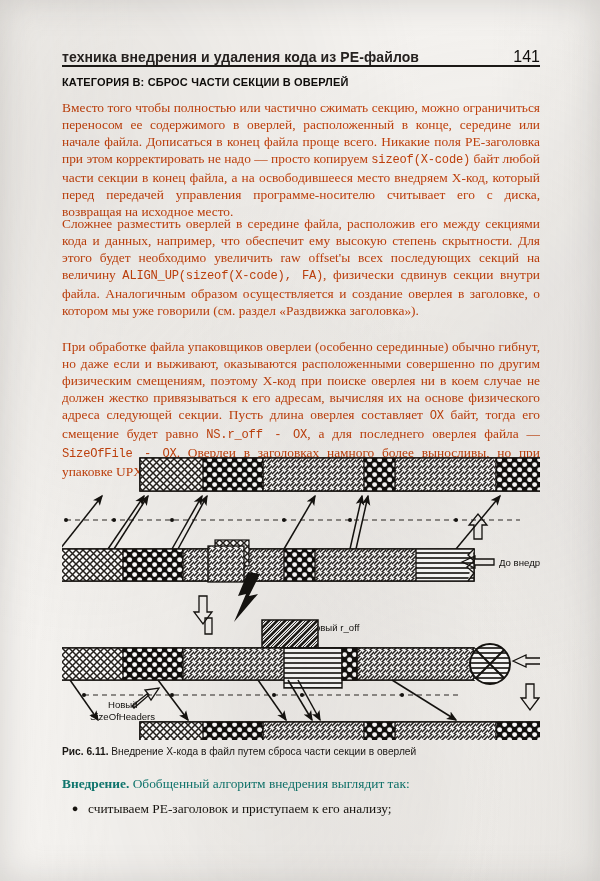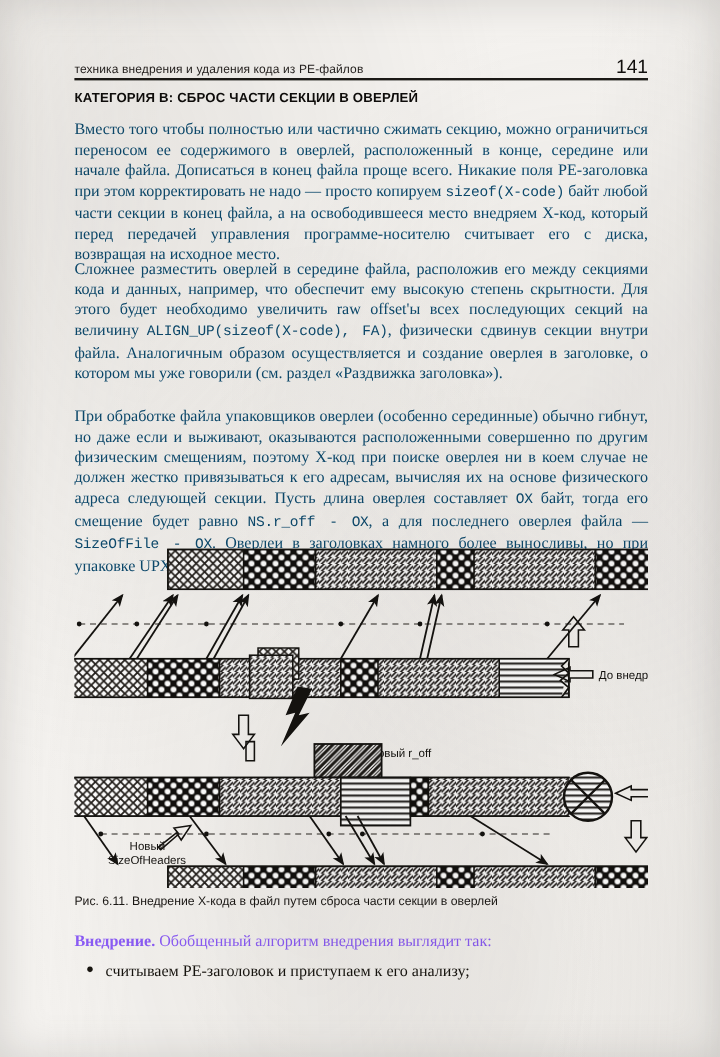--- a/index.html
+++ b/index.html
@@ -42,23 +42,24 @@
     position: absolute;
     left: 62px;
     top: 48px;
     width: 478px;
     display: flex;
     align-items: baseline;
     justify-content: space-between;
   }
   .runhead-title {
     font-family: "Liberation Sans", sans-serif;
-    font-size: 10px;
+    font-size: 14px;
     letter-spacing: 0.1px;
     color: #262220;
+    font-weight: bold;
   }
   .runhead-page {
     font-family: "Liberation Sans", sans-serif;
     font-size: 16px;
     font-weight: normal;
     color: #100e0c;
   }
   .runhead-rule {
     position: absolute;
     left: 62px;
@@ -83,21 +84,21 @@
 
   
   .body-block {
     position: absolute;
     left: 62px;
     width: 478px;
     font-size: 13.4px;
     line-height: 17.05px;
     text-align: justify;
     text-justify: inter-word;
-    color: #0c4a6e;
+    color: #c2410c;
     hyphens: manual;
   }
   .body-block p { margin: 0; }
   .mono {
     font-family: "Liberation Mono", monospace;
     font-size: 12.1px;
     letter-spacing: -0.2px;
   }
   .bold { font-weight: bold; }
 
@@ -117,31 +118,31 @@
 
   .fig-caption {
     position: absolute;
     left: 62px;
     top: 746px;
     width: 478px;
     font-family: "Liberation Sans", sans-serif;
     font-size: 10.2px;
     color: #1a1714;
   }
-  .fig-caption .cap-num { font-weight: normal; }
+  .fig-caption .cap-num { font-weight: bold; }
 
   
   #trailer {
     position: absolute;
     left: 62px;
     top: 775px;
     width: 478px;
     font-size: 13.4px;
     line-height: 17.05px;
-    color: #8b5cf6;
+    color: #0f766e;
   }
   .bullet-row {
     position: absolute;
     left: 62px;
     top: 800px;
     width: 478px;
     display: flex;
     font-size: 13.4px;
     line-height: 17.05px;
     color: #17140f;

